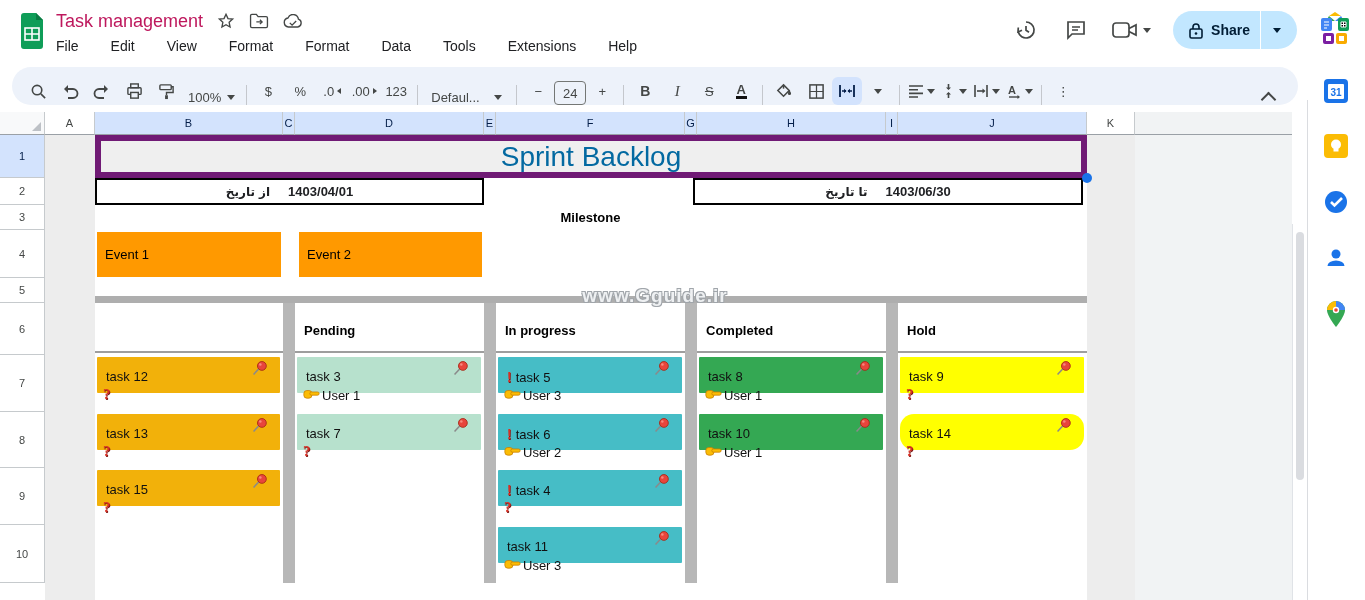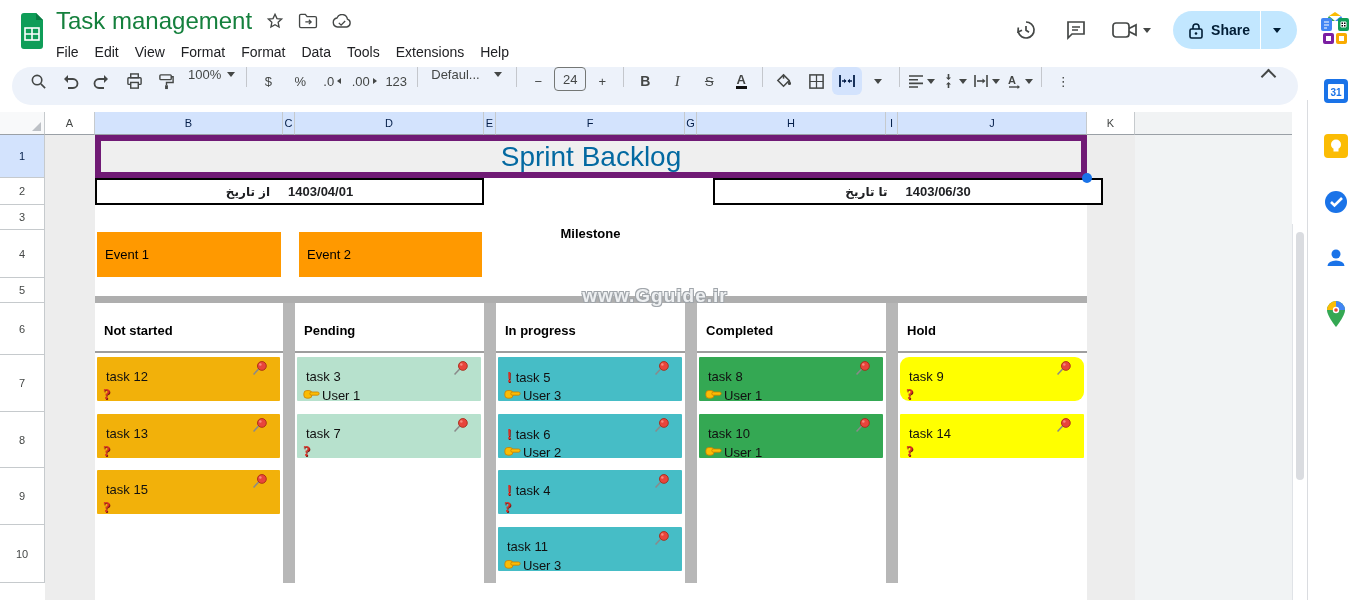--- a/index.html
+++ b/index.html
@@ -4,37 +4,37 @@
 <style>
   html,body{margin:0;padding:0;background:#fff;}
   body{width:1365px;height:600px;overflow:hidden;font-family:"Liberation Sans","DejaVu Sans",sans-serif;color:#202124;}
   .app{position:relative;width:1365px;height:600px;background:#fff;}
 
   
   .topbar{position:absolute;left:0;top:0;width:1365px;height:62px;display:flex;align-items:flex-start;}
   .logo-wrap{margin:12px 10px 0 18px;flex:0 0 auto;}
   .title-block{padding-top:8px;}
   .title-row{display:flex;align-items:center;gap:14px;height:26px;}
-  .doc-title{font-size:24px;color:#15803d;text-align:center;}
+  .doc-title{font-size:18px;color:#be185d;text-align:center;}
   .title-ico{display:flex;align-items:center;color:#444746;}
-  .menubar{display:flex;margin-top:8px;margin-left:-8px;}
+  .menubar{display:flex;margin-top:2px;margin-left:-8px;gap:16px;}
   .menu-item{font-size:14px;color:#202124;padding:2px 8px;border-radius:4px;cursor:default;}
   .topbar-right{margin-left:auto;display:flex;align-items:center;gap:22px;padding:10px 14px 0 0;}
   .tb-round{display:flex;align-items:center;justify-content:center;width:28px;height:28px;}
   .video-btn{display:flex;align-items:center;gap:5px;}
   .share-pill{display:flex;align-items:center;height:38px;background:#c2e7ff;border-radius:20px;padding:0 4px 0 16px;color:#001d35;}
   .share-pill .lbl{font-size:14px;font-weight:600;margin:0 10px 0 8px;}
   .share-div{width:1px;height:40px;background:#fff;}
   .share-caret{padding:0 12px;display:flex;align-items:center;}
   .caret{width:0;height:0;border-left:4px solid transparent;border-right:4px solid transparent;border-top:5px solid #444746;}
   .caret.dark{border-top-color:#001d35;}
 
   
   .toolbar-wrap{position:absolute;left:0;top:62px;width:1365px;height:50px;background:#fff;}
-  .toolbar{position:absolute;left:12px;top:5px;width:1286px;height:38px;background:#edf2fa;border-radius:19px;display:flex;align-items:flex-start;padding:0 10px;box-sizing:border-box;}
+  .toolbar{position:absolute;left:12px;top:5px;width:1286px;height:38px;background:#edf2fa;border-radius:19px;display:flex;align-items:flex-end;padding:0 10px;box-sizing:border-box;}
   .tb-btn{min-width:26px;height:28px;border-radius:4px;display:flex;align-items:center;justify-content:center;color:#444746;font-size:13px;gap:3px;padding:0 3px;}
   .tb-sep{width:1px;height:20px;background:#c4c7cc;margin:0 5px;flex:0 0 auto;}
   .tb-zoom{font-size:13px;color:#444746;display:flex;align-items:center;gap:6px;padding:0 6px;}
   .tb-font{font-size:13px;color:#444746;display:flex;align-items:center;gap:14px;padding:0 8px;min-width:72px;}
   .fontsize-box{border:1px solid #747775;border-radius:4px;width:30px;height:22px;display:flex;align-items:center;justify-content:center;font-size:13px;color:#444746;}
   .b-label{font-weight:700;font-size:14px;}
   .i-label{font-style:italic;font-family:"Liberation Serif",serif;font-size:15px;}
   .s-label{text-decoration:line-through;font-size:13px;}
   .a-label{font-size:13px;font-weight:700;border-bottom:3px solid #111;line-height:13px;padding:0 1px;}
   .merge-active{background:#d3e3fd;border-radius:6px;height:28px;display:flex;align-items:center;justify-content:center;min-width:30px;color:#041e49;}
@@ -58,28 +58,28 @@
   .canvas{position:absolute;left:45px;top:23px;width:1247px;height:465px;background:#fff;overflow:hidden;}
   .abs{position:absolute;box-sizing:border-box;}
   .fill-a{left:0;top:0;width:50px;height:465px;background:#ededed;}
   .fill-k{left:1042px;top:0;width:48px;height:465px;background:#ededed;}
   .fill-out{left:1090px;top:0;width:157px;height:465px;background:#f1f3f4;}
 
   .title-cell{left:50px;top:0;width:992px;height:43px;background:#efefef;border:6px solid #701a75;display:flex;align-items:center;justify-content:center;font-size:28px;color:#0369a1;z-index:3;}
   .sel-handle{left:1037px;top:38px;width:10px;height:10px;border-radius:50%;background:#1a73e8;z-index:5;}
   .date-cell{top:43px;height:27px;border:2px solid #000;display:flex;align-items:center;justify-content:center;gap:18px;font-weight:700;font-size:13px;background:#fff;z-index:2;}
   .fa-text{font-family:"DejaVu Sans",sans-serif;font-size:12px;font-weight:700;}
-  .milestone{left:451px;top:70px;width:189px;height:25px;display:flex;align-items:center;justify-content:center;font-weight:700;font-size:13px;color:#000;margin-top:16px;}
+  .milestone{left:451px;top:70px;width:189px;height:25px;display:flex;align-items:center;justify-content:center;font-weight:700;font-size:13px;color:#000;}
   .event-box{top:97px;height:45px;background:#ff9900;display:flex;align-items:center;padding-left:8px;font-size:13px;color:#000;z-index:2;}
   .gray-band{left:50px;top:161px;width:992px;height:7px;background:#aeaeae;z-index:1;}
   .vbar{top:168px;width:12px;height:280px;background:#b7b7b7;z-index:1;}
   .watermark{left:460px;top:150px;width:300px;text-align:center;z-index:4;font-size:19px;font-weight:700;letter-spacing:1px;color:#eef0f2;text-shadow:-1px -1px 0 #a0a5aa,1px -1px 0 #a0a5aa,-1px 1px 0 #a0a5aa,1px 1px 0 #a0a5aa;}
   .board-col-header{top:168px;height:48px;padding:20px 0 0 9px;font-weight:700;font-size:13px;color:#000;z-index:2;}
   .col-underline{top:216px;height:2px;background:#9e9e9e;z-index:2;}
-  .card{height:44px;z-index:2;border-radius:1px;}
+  .card{height:36px;z-index:2;border-radius:1px;}
   .card .pin{position:absolute;right:12px;top:3px;}
   .card .line1{position:absolute;left:9px;top:12px;font-size:13px;color:#111;display:flex;align-items:center;gap:4px;white-space:nowrap;}
   .card .line2{position:absolute;left:6px;top:30px;font-size:13px;color:#111;display:flex;align-items:center;gap:2px;white-space:nowrap;}
   .urgent{color:#d93025;font-weight:800;font-size:14px;text-shadow:0.6px 0.6px 0 #7a1512;}
   .question{color:#d93025;font-weight:700;font-size:15px;font-family:"Liberation Serif",serif;text-shadow:0.7px 0.7px 0 #7a1512;line-height:14px;}
 
   
   .vscroll{position:absolute;left:1292px;top:112px;width:15px;height:488px;background:#fff;border-left:1px solid #e0e3e7;box-sizing:border-box;}
   .vthumb{position:absolute;left:3px;top:8px;width:8px;height:248px;background:#dadce0;border-radius:4px;}
   .sidepanel{position:absolute;left:1307px;top:56px;width:58px;height:544px;background:#fff;}
@@ -348,41 +348,40 @@
 
       <div class="abs title-cell">
           <span>Sprint Backlog</span>
         </div>
       <div class="abs sel-handle"></div>
 
       <div class="abs date-cell" style="left:50px;width:389px;">
         <span class="fa-text">از تاریخ</span>
         <span>1403/04/01</span>
       </div>
-      <div class="abs date-cell" style="left:668px;width:390px;">
+      <div class="abs date-cell" style="left:648px;width:390px;">
         <span class="fa-text">تا تاریخ</span>
         <span>1403/06/30</span>
       </div>
 
       <div class="abs milestone">Milestone</div>
 
       <div class="abs event-box" style="left:52px;width:184px;">
           <span>Event 1</span>
         </div>
       <div class="abs event-box" style="left:254px;width:183px;">
           <span>Event 2</span>
         </div>
 
       <div class="abs gray-band"></div>
       <div class="abs watermark">www.Gguide.ir</div>
     <div class="abs vbar" style="left: 238px;"></div>
         <div class="abs vbar" style="left: 439px;"></div>
         <div class="abs vbar" style="left: 640px;"></div>
         <div class="abs vbar" style="left: 841px;"></div>
-        <div class="abs board-col-header" style="left: 50px; width: 179px;">Not started</div>
         <div class="abs col-underline" style="left: 50px; width: 188px;"></div>
         <div class="abs card" style="left: 52px; top: 222px; width: 183px; background: rgb(242, 177, 10);">
           <div class="pin"><svg width="17" height="17" viewBox="0 0 20 20">
               <path d="M3 17 L9 10.5" stroke="#8a8a8a" stroke-width="1.8"></path>
               <circle cx="12.8" cy="7" r="5.2" fill="#e8453c" stroke="#a52714" stroke-width="1"></circle>
               <circle cx="11" cy="5.2" r="1.5" fill="#f6897f"></circle>
             </svg></div>
           <div class="line1">
             <span>task 12</span>
           </div>
@@ -548,34 +547,34 @@
           <div class="line2">
             <span><svg width="17" height="13" viewBox="0 0 20 14">
                 <rect x="1" y="3.5" width="9.5" height="9" rx="3.5" fill="#fbbc04" stroke="#c87d00" stroke-width="0.9"></rect>
                 <rect x="8" y="5.2" width="11" height="3.8" rx="1.9" fill="#fbbc04" stroke="#c87d00" stroke-width="0.9"></rect>
               </svg></span>
             <span>User 1</span>
           </div>
         </div>
         <div class="abs board-col-header" style="left: 853px; width: 180px;">Hold</div>
         <div class="abs col-underline" style="left: 853px; width: 189px;"></div>
-        <div class="abs card" style="left: 855px; top: 222px; width: 184px; background: rgb(255, 255, 0); border-radius: 9px;">
+        <div class="abs card" style="left: 855px; top: 222px; width: 184px; background: rgb(255, 255, 0);">
           <div class="pin"><svg width="17" height="17" viewBox="0 0 20 20">
               <path d="M3 17 L9 10.5" stroke="#8a8a8a" stroke-width="1.8"></path>
               <circle cx="12.8" cy="7" r="5.2" fill="#e8453c" stroke="#a52714" stroke-width="1"></circle>
               <circle cx="11" cy="5.2" r="1.5" fill="#f6897f"></circle>
             </svg></div>
           <div class="line1">
             <span>task 9</span>
           </div>
           <div class="line2">
             <span class="question">?</span>
           </div>
         </div>
-        <div class="abs card" style="left: 855px; top: 279px; width: 184px; background: rgb(255, 255, 0);">
+        <div class="abs card" style="left: 855px; top: 279px; width: 184px; background: rgb(255, 255, 0); border-radius: 14px;">
           <div class="pin"><svg width="17" height="17" viewBox="0 0 20 20">
               <path d="M3 17 L9 10.5" stroke="#8a8a8a" stroke-width="1.8"></path>
               <circle cx="12.8" cy="7" r="5.2" fill="#e8453c" stroke="#a52714" stroke-width="1"></circle>
               <circle cx="11" cy="5.2" r="1.5" fill="#f6897f"></circle>
             </svg></div>
           <div class="line1">
             <span>task 14</span>
           </div>
           <div class="line2">
             <span class="question">?</span>

